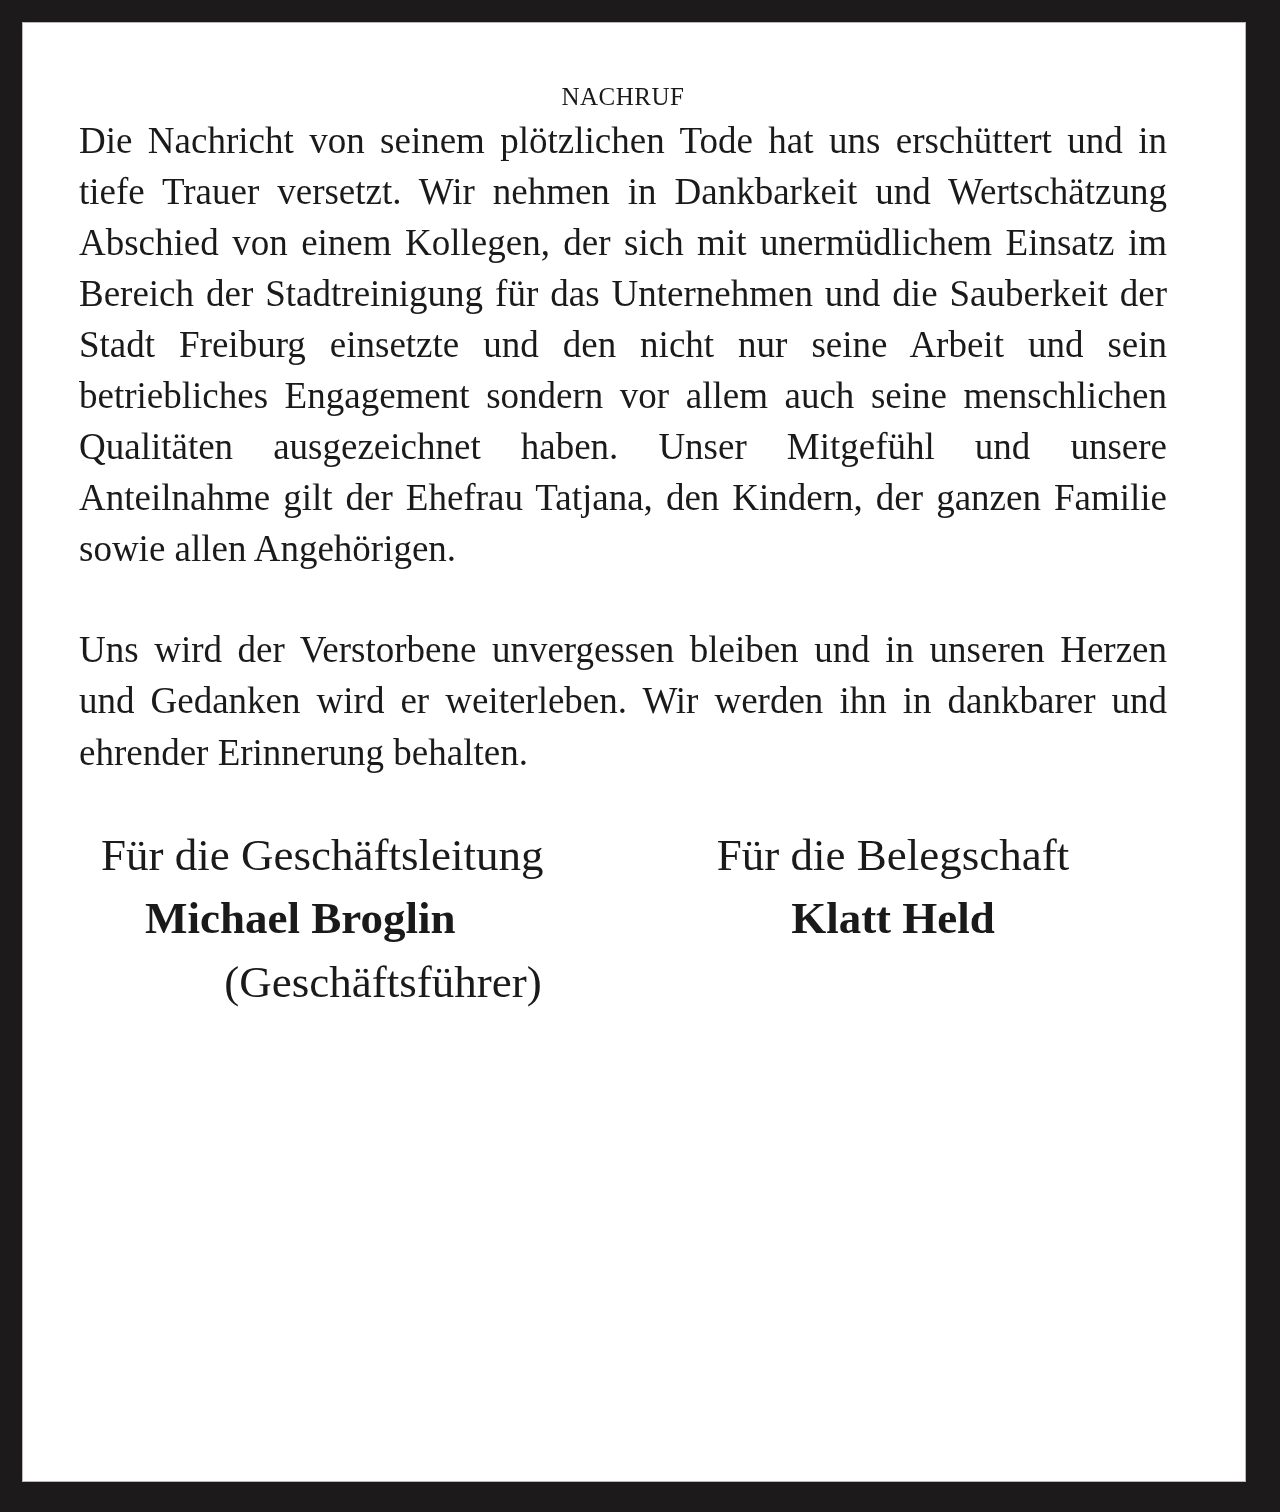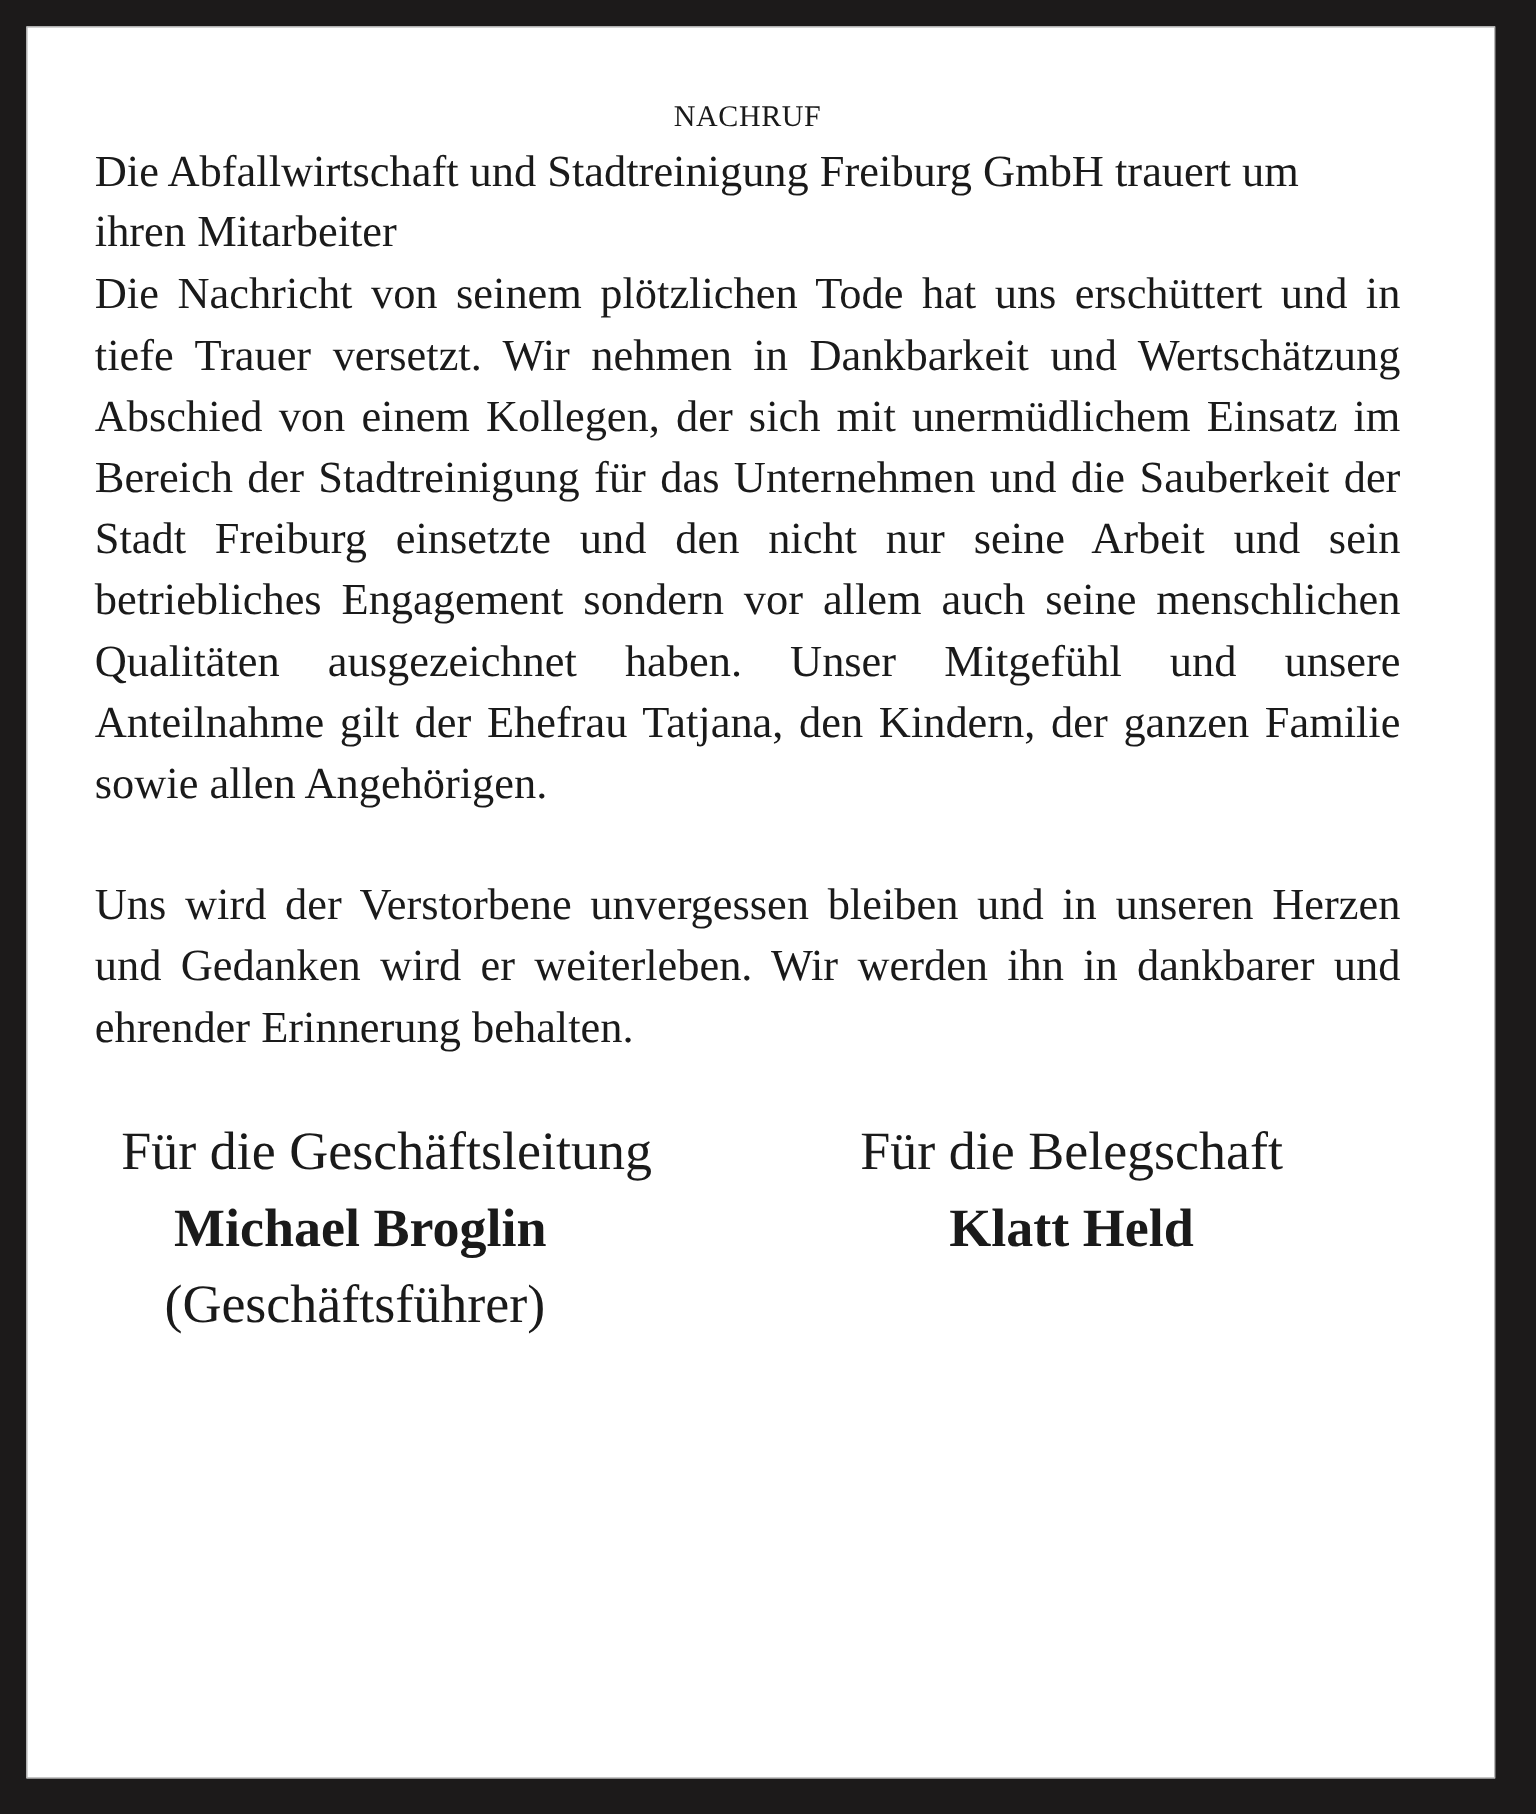--- a/index.html
+++ b/index.html
@@ -105,35 +105,35 @@
     padding-left: 44px;
   }
 
   .sig-col.right .sig-person {
     padding-left: 0;
   }
 
   .sig-role {
     font-weight: 400;
     padding-left: 36px;
+    text-align: center;
   }
 
   .sig-col.right .sig-role {
     padding-left: 0;
   }
 </style>
 </head>
 <body>
 
 <div class="page">
   <div class="card">
 
     <div class="notice-title">NACHRUF</div>
 
-    <p class="intro">Die Abfallwirtschaft und Stadtreinigung Freiburg GmbH trauert um ihren Mitarbeiter</p>
 
 
 
     <p class="body-par">Die Nachricht von seinem plötzlichen Tode hat uns erschüttert und in tiefe Trauer versetzt. Wir nehmen in Dankbarkeit und Wertschätzung Abschied von einem Kollegen, der sich mit unermüdlichem Einsatz im Bereich der Stadtreinigung für das Unternehmen und die Sauberkeit der Stadt Freiburg einsetzte und den nicht nur seine Arbeit und sein betriebliches Engagement sondern vor allem auch seine menschlichen Qualitäten ausgezeichnet haben. Unser Mitgefühl und unsere Anteilnahme gilt der Ehefrau Tatjana, den Kindern, der ganzen Familie sowie allen Angehörigen.</p>
 
     <div class="spacer"></div>
 
     <p class="body-par">Uns wird der Verstorbene unvergessen bleiben und in unseren Herzen und Gedanken wird er weiterleben. Wir werden ihn in dankbarer und ehrender Erinnerung behalten.</p>
 
     <div class="signatures">

